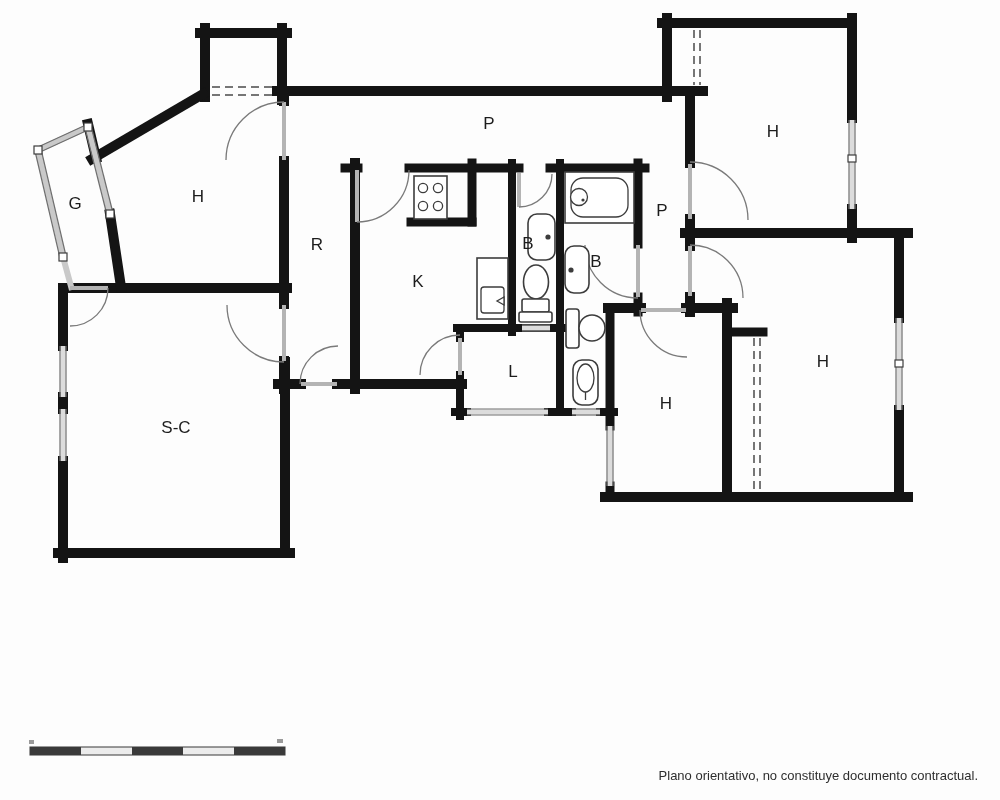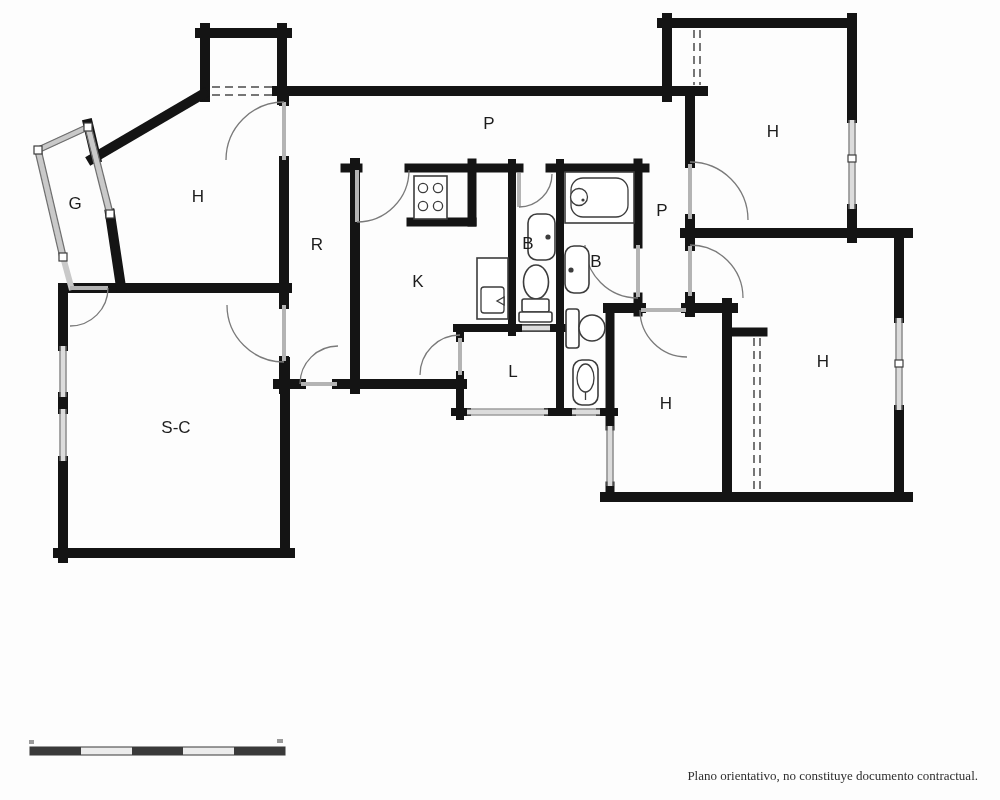--- a/index.html
+++ b/index.html
@@ -19,21 +19,21 @@
   .glz-core{stroke:#c9c9c9;stroke-width:6;stroke-linecap:butt;}
   .leaf{stroke:#b4b4b4;stroke-width:4;stroke-linecap:butt;}
   .arc{stroke:#7a7a7a;stroke-width:1.3;fill:none;}
   .fix{stroke:#3c3c3c;stroke-width:1.6;fill:#ffffff;}
   .fix2{stroke:#3c3c3c;stroke-width:1.3;fill:#ffffff;}
   .dash{stroke:#4a4a4a;stroke-width:1.5;stroke-dasharray:8 5;fill:none;}
   .node{fill:#ffffff;stroke:#3d3d3d;stroke-width:1.2;}
   .lbl{font-family:"Liberation Sans",sans-serif;font-size:17px;fill:#1c1c1c;text-anchor:middle;}
   #disclaimer{
     position:absolute;right:22px;top:768px;
-    font-size:13px;color:#2e2e2e;letter-spacing:0px;font-family:Liberation Serif, serif;
+    font-size:13px;color:#2e2e2e;letter-spacing:0px;
   }
 </style>
 </head>
 <body>
 
 <div id="plan-wrap">
 <svg width="1000" height="800" viewBox="0 0 1000 800">
 
   <g>
 

